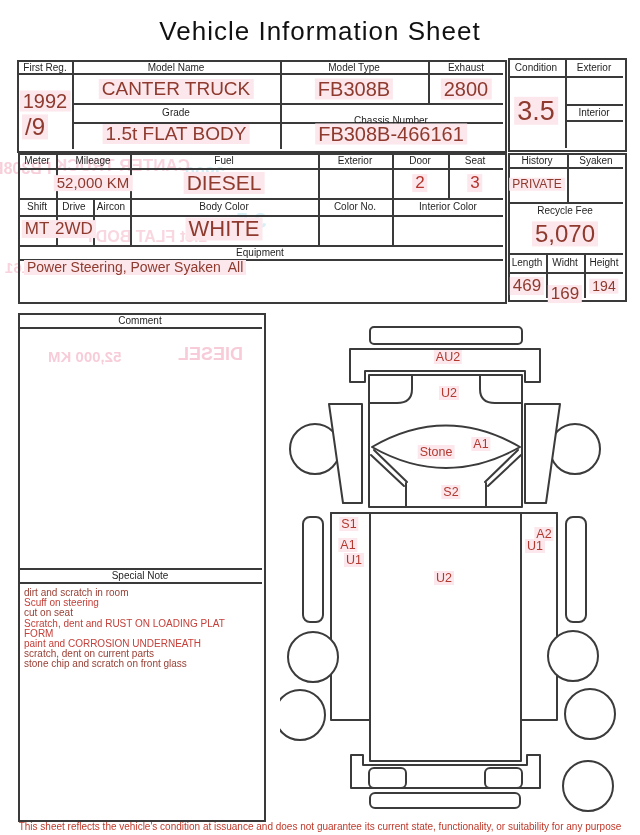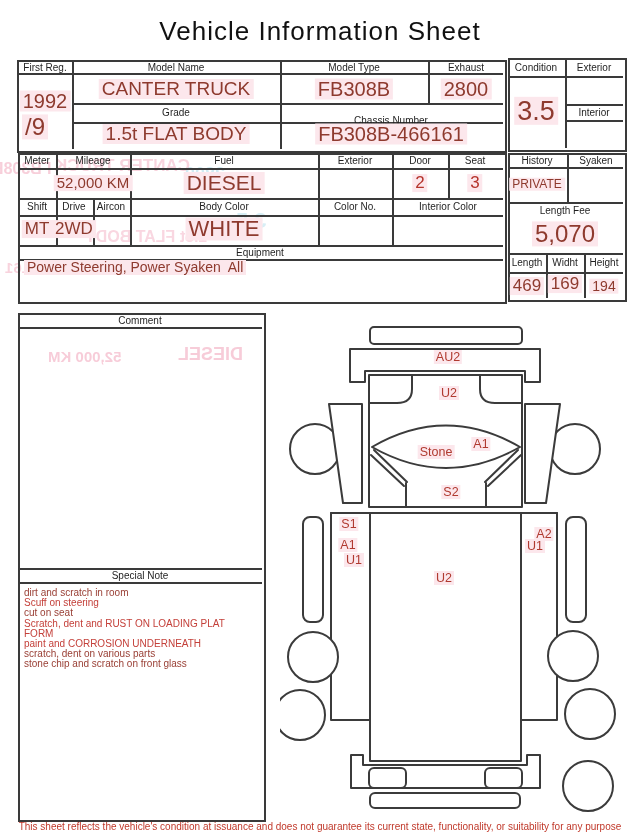--- a/index.html
+++ b/index.html
@@ -115,43 +115,43 @@
 <div class="ln" style="left:508px;top:167px;width:115px;height:2px"></div>
 <div class="ln" style="left:508px;top:202px;width:115px;height:2px"></div>
 <div class="ln" style="left:508px;top:253px;width:115px;height:2px"></div>
 <div class="ln" style="left:508px;top:272px;width:115px;height:2px"></div>
 <div class="ln" style="left:546px;top:253px;width:2px;height:45px"></div>
 <div class="ln" style="left:584px;top:253px;width:2px;height:45px"></div>
 
 <span class="lbl" style="left:537px;top:160px">History</span>
 <span class="lbl" style="left:596px;top:160px">Syaken</span>
 <span class="val" style="left:537px;top:184px;font-size:12px">PRIVATE</span>
-<span class="lbl" style="left:565px;top:210px">Length Fee</span>
+<span class="lbl" style="left:565px;top:210px">Recycle Fee</span>
 <span class="val" style="left:565px;top:234px;font-size:24px">5,070</span>
 <span class="lbl" style="left:527px;top:262px">Length</span>
 <span class="lbl" style="left:565px;top:262px">Widht</span>
 <span class="lbl" style="left:604px;top:262px">Height</span>
 <span class="val" style="left:527px;top:286px;font-size:17px">469</span>
-<span class="val" style="left:565px;top:284px;font-size:17px">169</span>
+<span class="val" style="left:565px;top:294px;font-size:17px">169</span>
 <span class="val" style="left:604px;top:286px;font-size:14px">194</span>
 
 <div class="box" style="left:18px;top:313px;width:244px;height:505px"></div>
 <div class="ln" style="left:18px;top:327px;width:244px;height:2px"></div>
 <div class="ln" style="left:18px;top:568px;width:244px;height:2px"></div>
 <div class="ln" style="left:18px;top:582px;width:244px;height:2px"></div>
 <span class="lbl" style="left:140px;top:320px">Comment</span>
 <span class="lbl" style="left:140px;top:575px">Special Note</span>
 
 <div class="note-line tone-dark" style="top:588px">dirt and scratch in room</div>
 <div class="note-line tone-bright" style="top:598px">Scuff on steering</div>
 <div class="note-line tone-dark" style="top:608px">cut on seat</div>
 <div class="note-line tone-bright" style="top:619px">Scratch, dent and RUST ON LOADING PLAT</div>
 <div class="note-line tone-bright" style="top:629px">FORM</div>
 <div class="note-line tone-bright" style="top:639px">paint and CORROSION UNDERNEATH</div>
-<div class="note-line tone-dark" style="top:649px">scratch, dent on various parts</div>
+<div class="note-line tone-dark" style="top:649px">scratch, dent on current parts</div>
 <div class="note-line tone-dark" style="top:659px">stone chip and scratch on front glass</div>
 
 <svg style="left:280px;top:315px" width="340" height="500" viewBox="280 315 340 500">
 
   <rect x="370" y="327" width="152" height="17" rx="4" fill="#fff"></rect>
 
   <path d="M350,349 H540 V382 H525 V371 H365 V382 H350 Z" fill="#fff"></path>
 
   <rect x="369" y="375" width="153" height="132" fill="#fff"></rect>
   <path d="M412,375 V389 Q412,403 397,403 H369" fill="none"></path>

